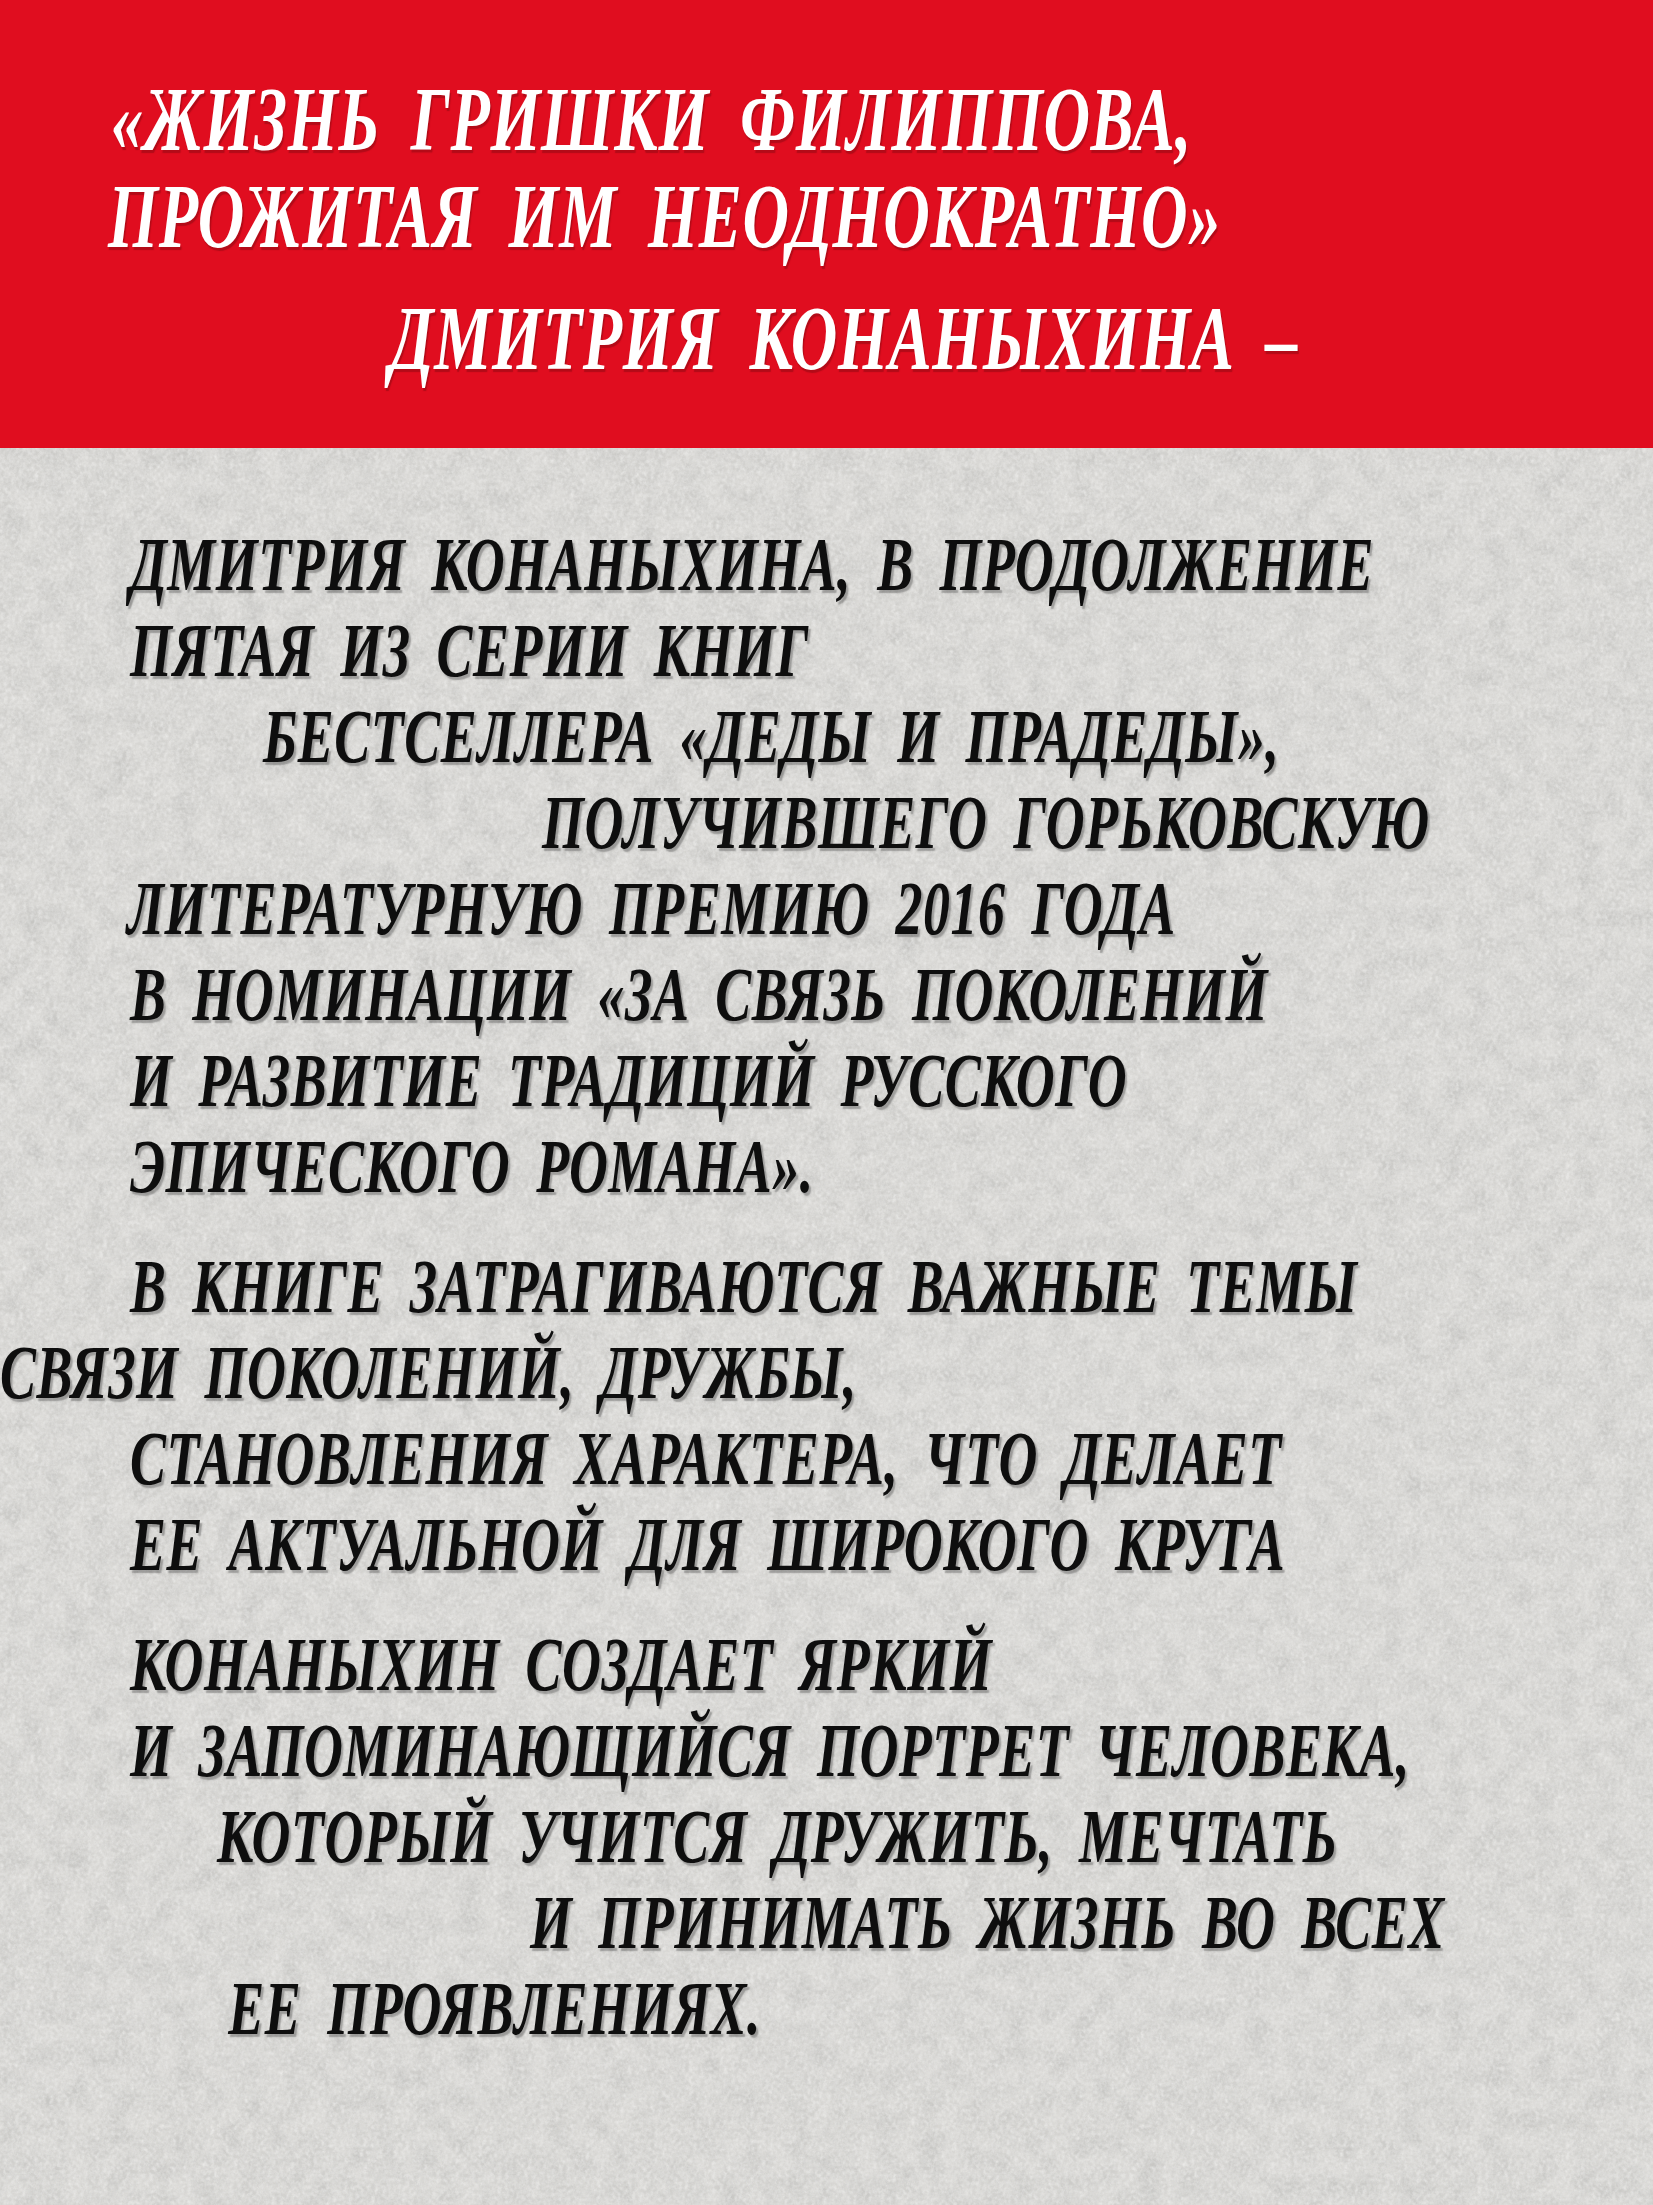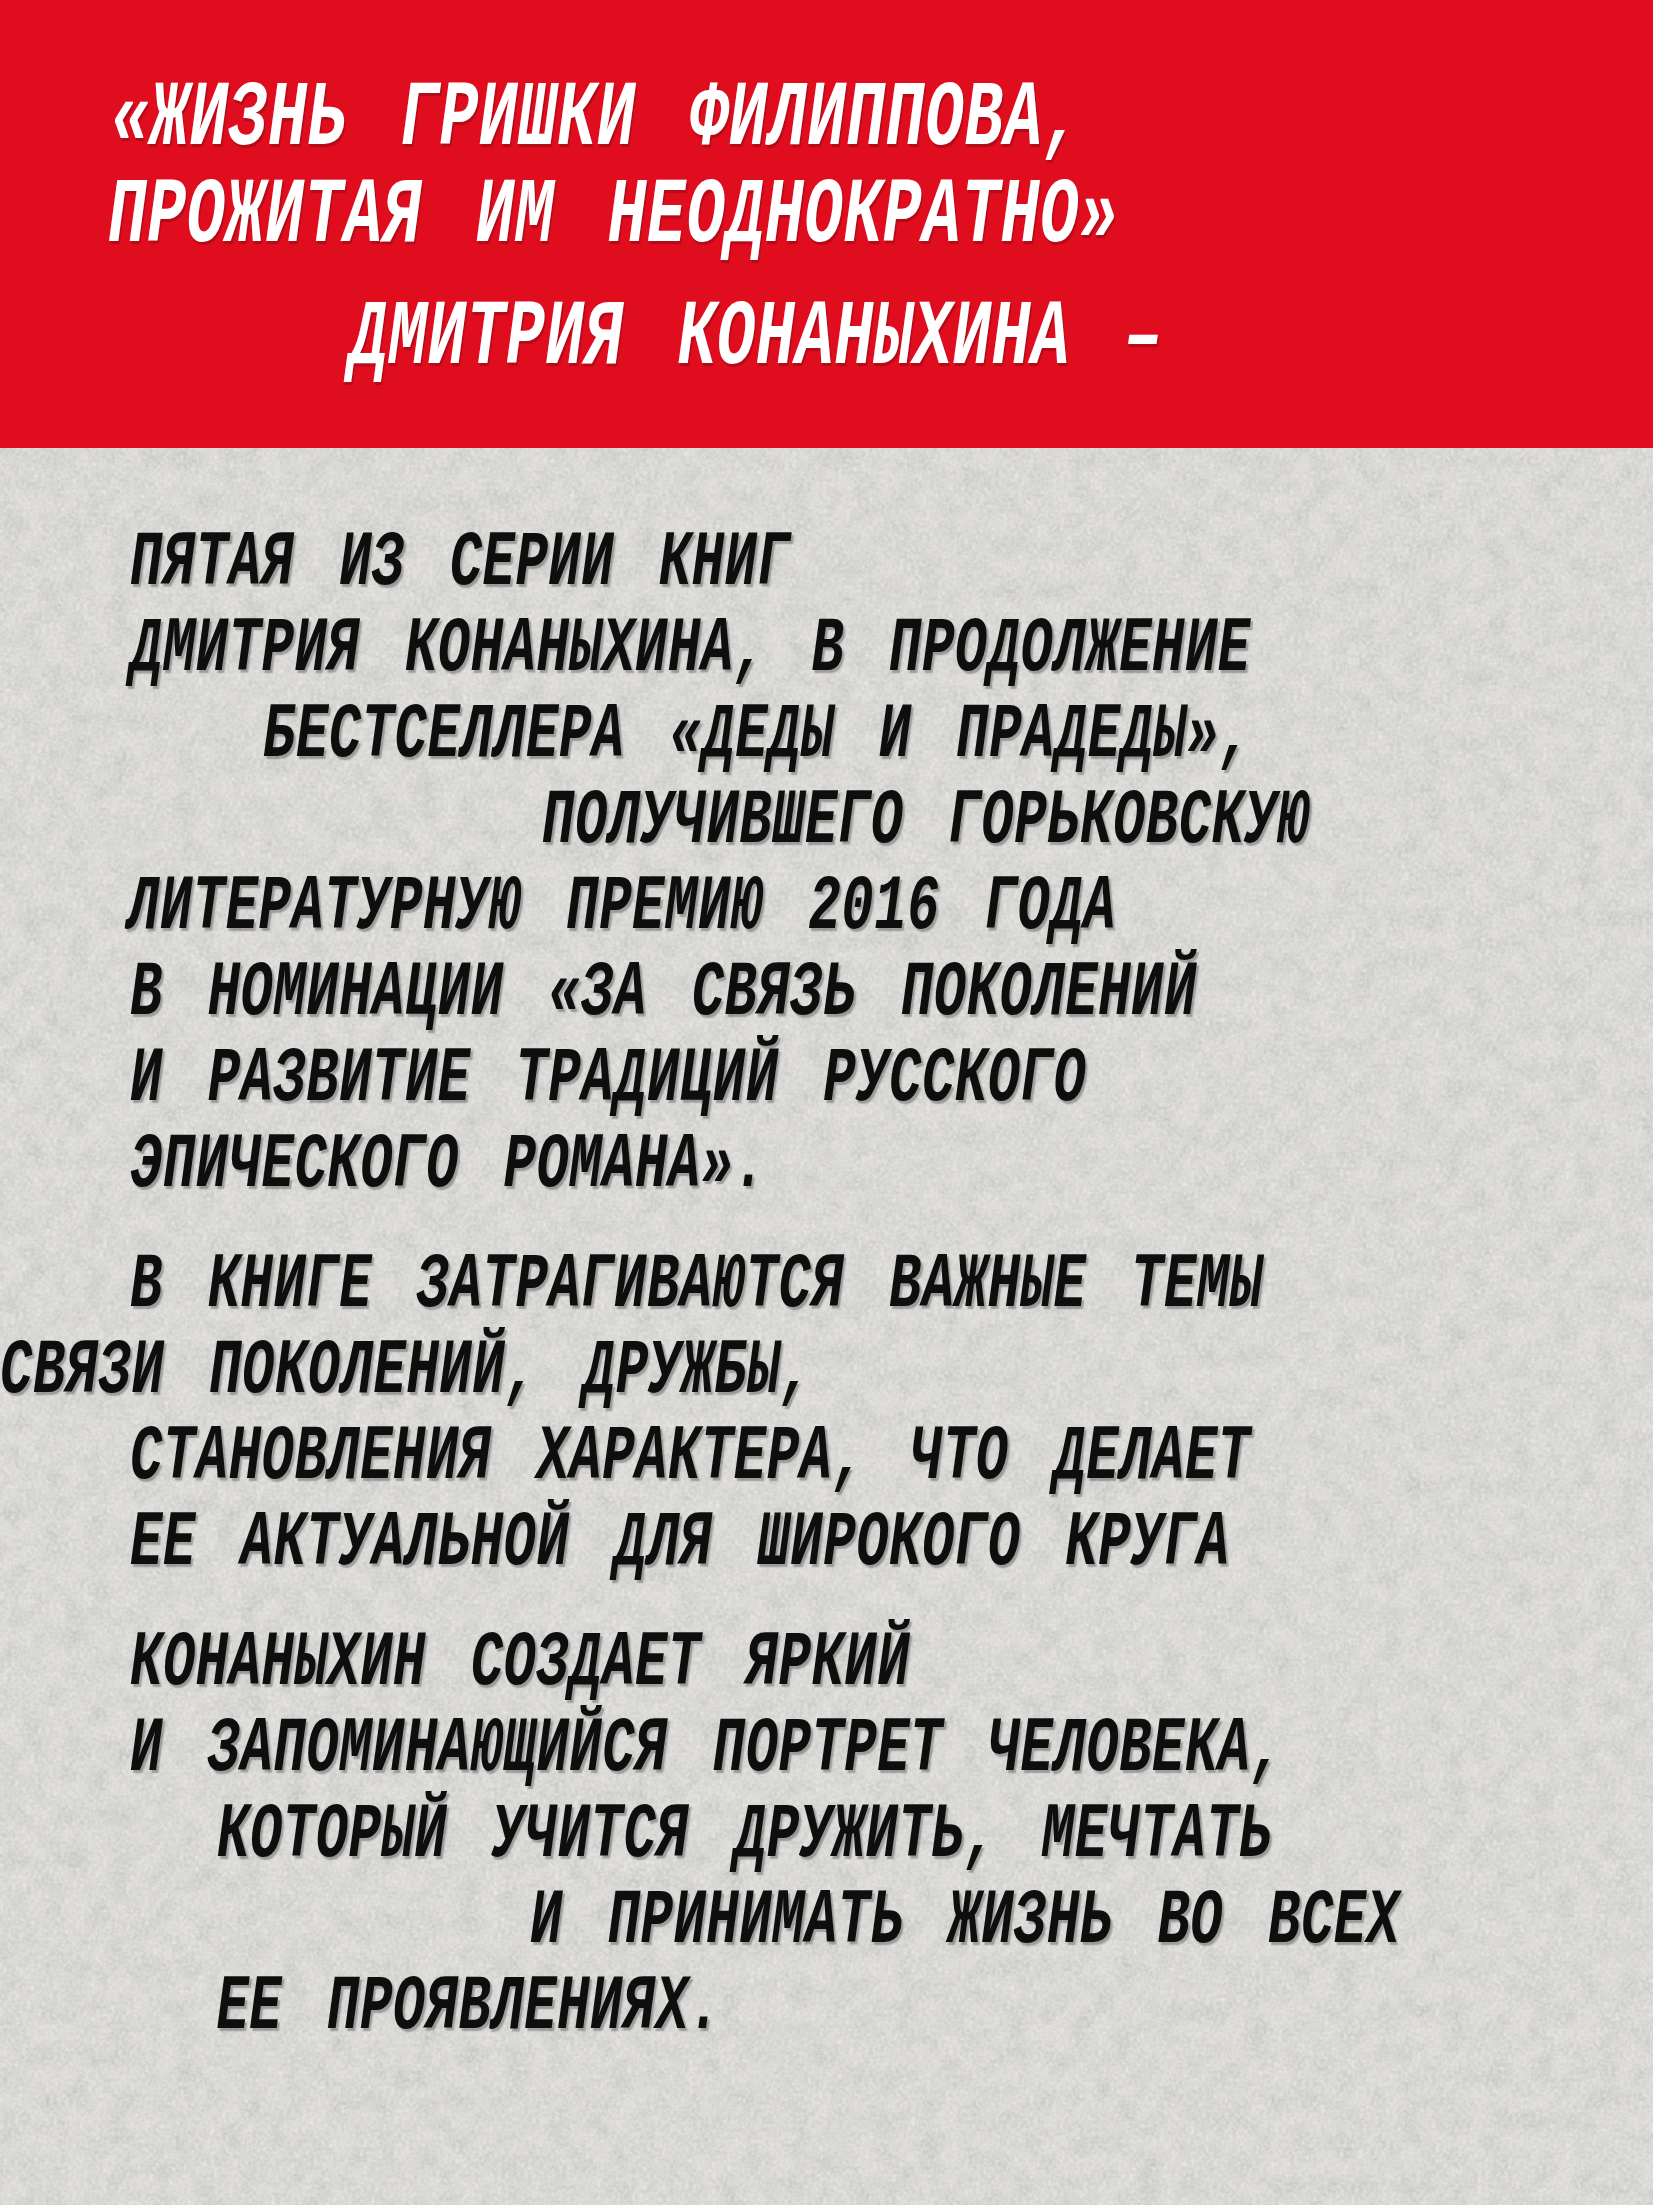--- a/index.html
+++ b/index.html
@@ -1,21 +1,21 @@
 <!DOCTYPE html>
 <html lang="ru" style="font-size:9.8px"><head>
 <meta charset="utf-8">
 <style>
   html,body{margin:0;padding:0;background:#888;}
   .page{
     position:relative;
     width:1654px;height:2205px;
     overflow:hidden;
     background:#d7d6d3;
-    font-family:Liberation Mono, monospace;
+    font-family:Liberation Serif, serif;
     font-style:italic;
     font-weight:700;
   }
   
   .banner{
     position:absolute;top:0;left:0;width:1654px;height:448px;
     background:#e00d1f;
     box-sizing:border-box;
     padding-top:71px;
     z-index:2;
@@ -90,24 +90,24 @@
       <rect x="0" y="0" width="2700" height="2869" fill="#d7d6d3"></rect>
       <rect x="0" y="0" width="2700" height="2869" filter="url(#texDark)" opacity="0.45"></rect>
       <rect x="0" y="0" width="2700" height="2869" filter="url(#texLight)" opacity="0.55"></rect>
     </svg>
   </div>
 
   <div class="content">
 
     <div class="para">
       <div class="line" style="padding-left:130px">
-        <span>ПЯТАЯ ИЗ СЕРИИ КНИГ</span>
+        <span>ДМИТРИЯ КОНАНЫХИНА, В ПРОДОЛЖЕНИЕ</span>
       </div>
       <div class="line" style="padding-left:130px">
-        <span>ДМИТРИЯ КОНАНЫХИНА, В ПРОДОЛЖЕНИЕ</span>
+        <span>ПЯТАЯ ИЗ СЕРИИ КНИГ</span>
       </div>
       <div class="line" style="padding-left:263px">
         <span>БЕСТСЕЛЛЕРА «ДЕДЫ И ПРАДЕДЫ»,</span>
       </div>
       <div class="line" style="padding-left:542px">
         <span>ПОЛУЧИВШЕГО ГОРЬКОВСКУЮ</span>
       </div>
       <div class="line" style="padding-left:127px">
         <span>ЛИТЕРАТУРНУЮ ПРЕМИЮ 2016 ГОДА</span>
       </div>

